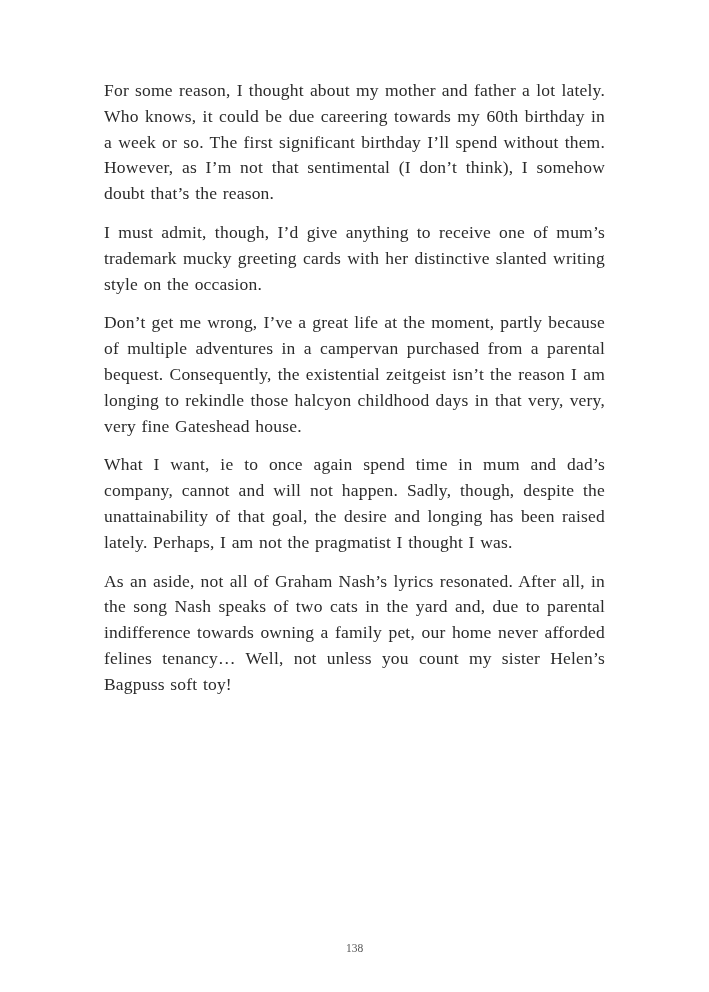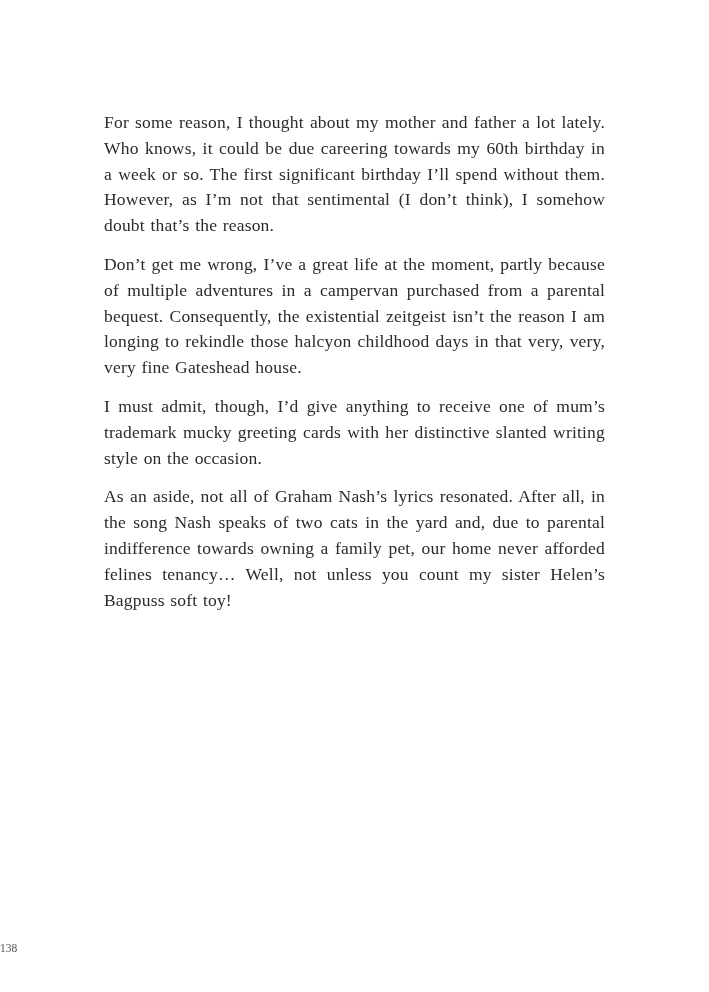--- a/index.html
+++ b/index.html
@@ -15,49 +15,49 @@
     box-sizing: border-box;
     font-family: "Liberation Serif", "DejaVu Serif", serif;
     color: #2b2b2b;
     overflow: hidden;
   }
   .content {
     position: absolute;
     top: 78px;
     left: 104px;
     right: 104px;
-    margin-top: 32px;
   }
   .content p {
     margin: 0 0 13px 0;
     font-size: 17.5px;
     line-height: 25.8px;
     text-align: justify;
     text-justify: inter-word;
     letter-spacing: 0.2px;
     word-spacing: 1px;
   }
   .content p:last-child {
     margin-bottom: 0;
   }
   .page-number {
     position: absolute;
     bottom: 38px;
     left: 0;
     right: 0;
-    text-align: left;
+    text-align: center;
     font-size: 11.5px;
     color: #555555;
     font-family: "Liberation Serif", "DejaVu Serif", serif;
   }
 </style>
 </head>
 <body>
 
 <div class="page">
   <div class="content">
     <p>For some reason, I thought about my mother and father a lot lately. Who knows, it could be due careering towards my 60th birthday in a week or so. The first significant birthday I’ll spend without them. However, as I’m not that sentimental (I don’t think), I somehow doubt that’s the reason.</p>
+    <p>I must admit, though, I’d give anything to receive one of mum’s trademark mucky greeting cards with her distinctive slanted writing style on the occasion.</p>
     <p>Don’t get me wrong, I’ve a great life at the moment, partly because of multiple adventures in a campervan purchased from a parental bequest. Consequently, the existential zeitgeist isn’t the reason I am longing to rekindle those halcyon childhood days in that very, very, very fine Gateshead house.</p>
-    <p>I must admit, though, I’d give anything to receive one of mum’s trademark mucky greeting cards with her distinctive slanted writing style on the occasion.</p>
+    <p>What I want, ie to once again spend time in mum and dad’s company, cannot and will not happen. Sadly, though, despite the unattainability of that goal, the desire and longing has been raised lately. Perhaps, I am not the pragmatist I thought I was.</p>
     <p>As an aside, not all of Graham Nash’s lyrics resonated. After all, in the song Nash speaks of two cats in the yard and, due to parental indifference towards owning a family pet, our home never afforded felines tenancy… Well, not unless you count my sister Helen’s Bagpuss soft toy!</p>
   </div>
   <div class="page-number">138</div>
 </div>
 
 </body></html>

